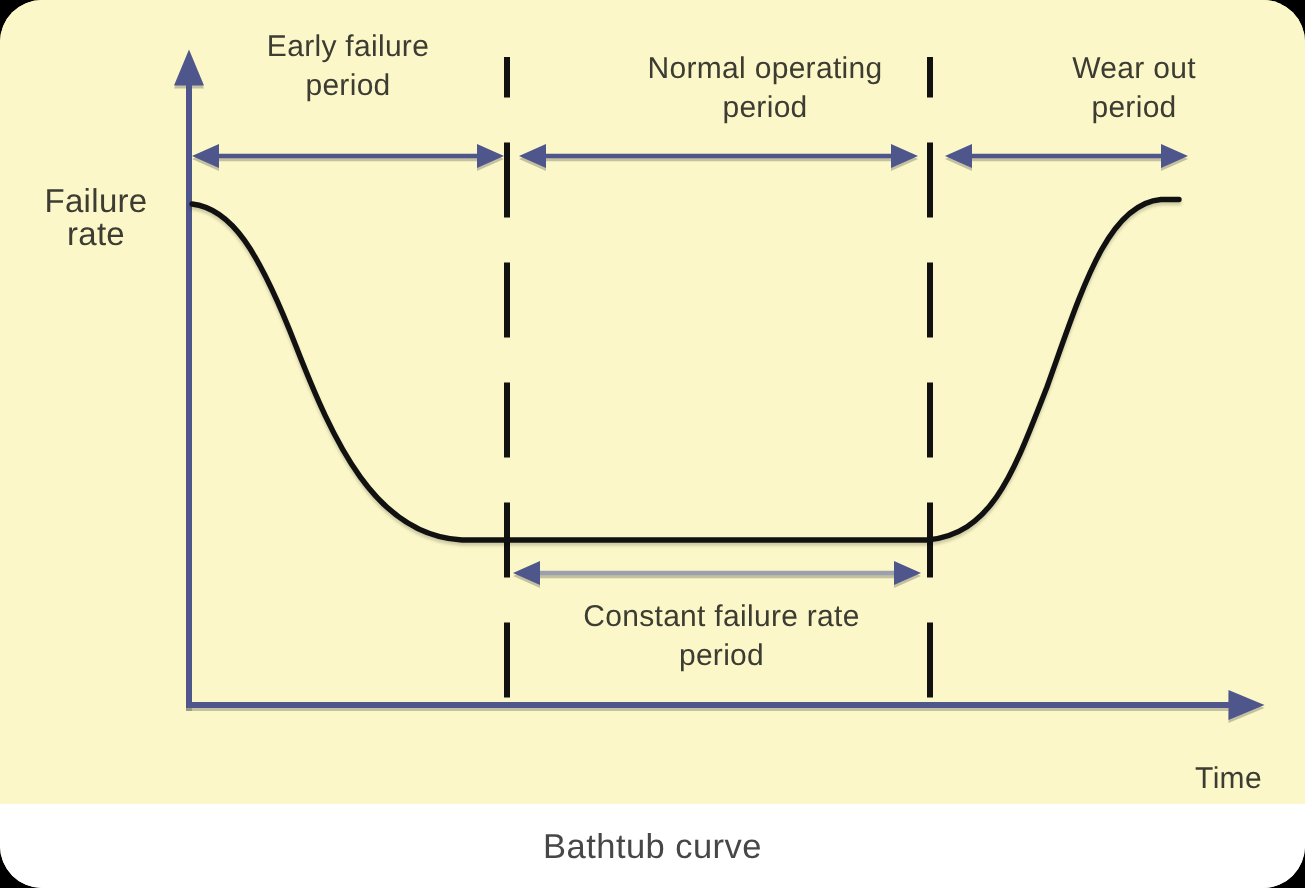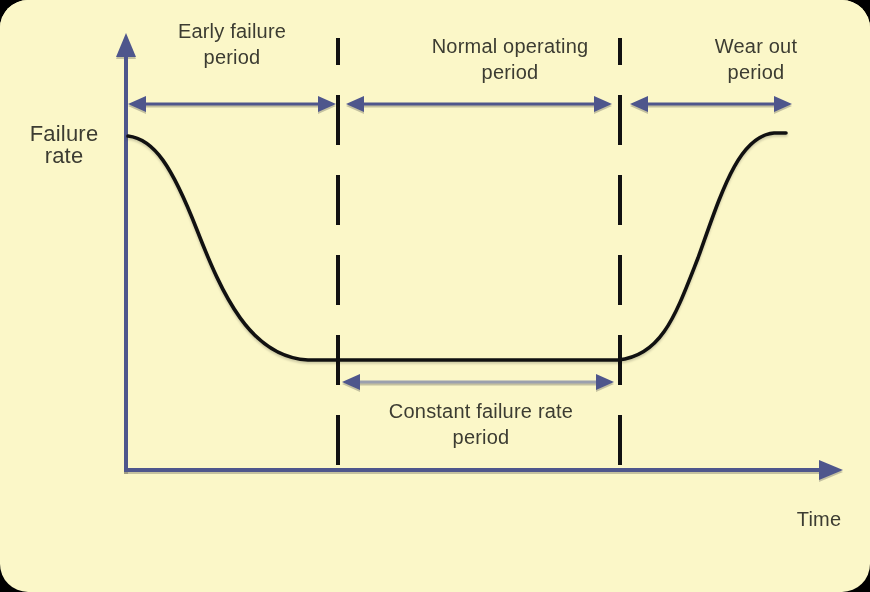--- a/index.html
+++ b/index.html
@@ -140,13 +140,16 @@
 
     <div class="lbl" style="left:756px;top:33px;">Wear out
 period</div>
 
     <div class="lbl" style="left:481px;top:398px;">Constant failure rate
 period</div>
 
     <div class="lbl lbl-time" style="left:775px;top:508px;margin-left:44px;">Time</div>
   </div>
 
+  <div class="caption-bar">
+    <span class="caption-text">Bathtub curve</span>
+  </div>
 </div>
 
 </body></html>

